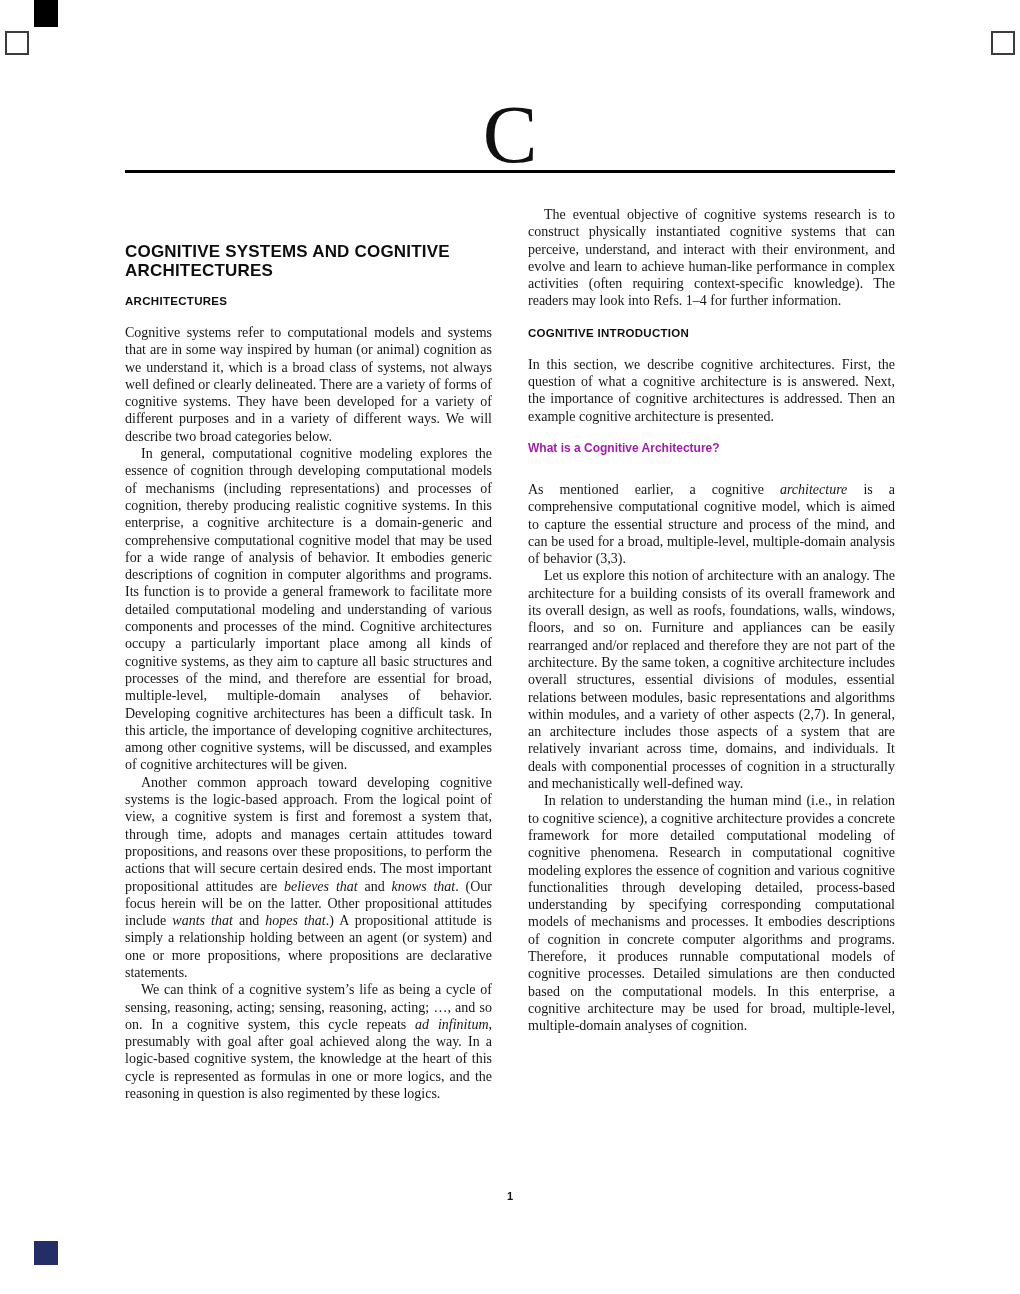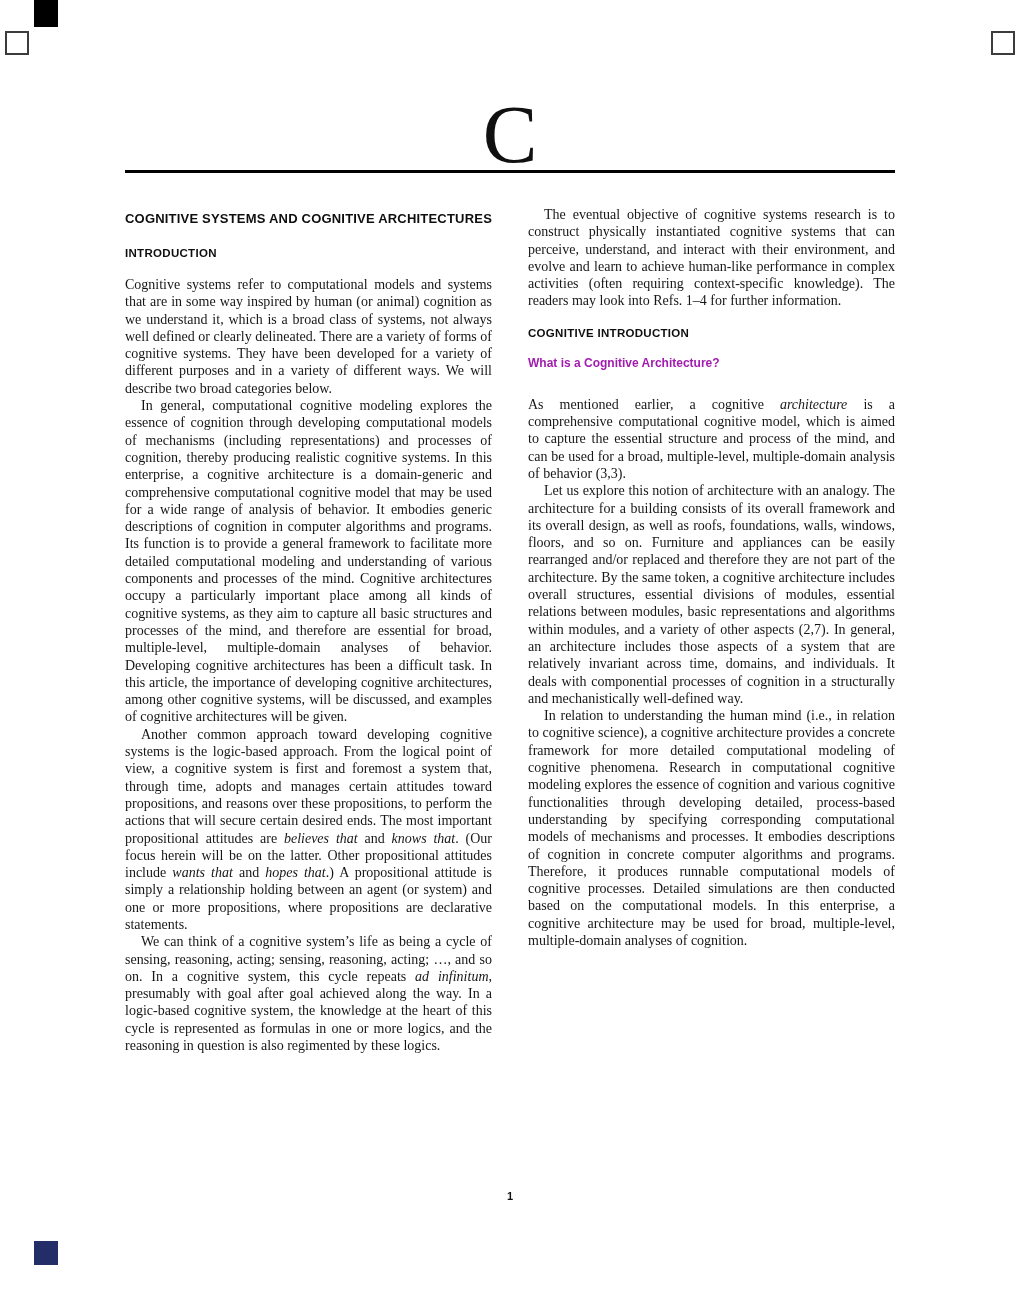--- a/index.html
+++ b/index.html
@@ -23,23 +23,24 @@
     font-size:82px; line-height:1; color:#101010;
   }
   .rule { position:absolute; top:170px; left:125px; width:770px; height:3px; background:#000; }
   .content {
     position:absolute; top:206px; left:125px; width:770px;
     display:flex; gap:36px;
   }
   .col { width:367px; }
   .title {
     font-family:"Liberation Sans", sans-serif;
-    font-weight:bold; font-size:13px; line-height:26px;
+    font-weight:bold; font-size:17px; line-height:19px;
     letter-spacing:0.2px; color:#0e0e0e;
     margin-bottom:14px;
+    margin-top:36px;
   }
   .h-section {
     font-family:"Liberation Sans", sans-serif;
     font-weight:bold; font-size:11.5px; line-height:14px;
     letter-spacing:0.3px; color:#0e0e0e;
     margin-top:16px; margin-bottom:16px;
   }
   .h-section.first { margin-top:0; }
   .h-sub {
     font-family:"Liberation Sans", sans-serif;
@@ -67,29 +68,30 @@
 <div class="corner-box corner-tl"></div>
 <div class="corner-box corner-tr"></div>
 <div class="mark-blue" style="background: rgb(35, 46, 104);"></div>
 
 <div class="drop-letter">C</div>
 <div class="rule"></div>
 
 <div class="content">
   <div class="col">
     <h1 class="title">COGNITIVE SYSTEMS AND COGNITIVE ARCHITECTURES</h1>
-    <h2 class="h-section first">INTRODUCTION</h2>
+    <h2 class="h-section first">ARCHITECTURES</h2>
     <p class="body"><span>Cognitive systems refer to computational models and systems that are in some way inspired by human (or animal) cognition as we understand it, which is a broad class of systems, not always well defined or clearly delineated. There are a variety of forms of cognitive systems. They have been developed for a variety of different purposes and in a variety of different ways. We will describe two broad categories below.</span></p>
     <p class="body indent"><span>In general, computational cognitive modeling explores the essence of cognition through developing computational models of mechanisms (including representations) and processes of cognition, thereby producing realistic cognitive systems. In this enterprise, a cognitive architecture is a domain-generic and comprehensive computational cognitive model that may be used for a wide range of analysis of behavior. It embodies generic descriptions of cognition in computer algorithms and programs. Its function is to provide a general framework to facilitate more detailed computational modeling and understanding of various components and processes of the mind. Cognitive architectures occupy a particularly important place among all kinds of cognitive systems, as they aim to capture all basic structures and processes of the mind, and therefore are essential for broad, multiple-level, multiple-domain analyses of behavior. Developing cognitive architectures has been a difficult task. In this article, the importance of developing cognitive architectures, among other cognitive systems, will be discussed, and examples of cognitive architectures will be given.</span></p>
     <p class="body indent"><span>Another common approach toward developing cognitive systems is the logic-based approach. From the logical point of view, a cognitive system is first and foremost a system that, through time, adopts and manages certain attitudes toward propositions, and reasons over these propositions, to perform the actions that will secure certain desired ends. The most important propositional attitudes are </span><em>believes that</em><span> and </span><em>knows that</em><span>. (Our focus herein will be on the latter. Other propositional attitudes include </span><em>wants that</em><span> and </span><em>hopes that</em><span>.) A propositional attitude is simply a relationship holding between an agent (or system) and one or more propositions, where propositions are declarative statements.</span></p>
     <p class="body indent"><span>We can think of a cognitive system’s life as being a cycle of sensing, reasoning, acting; sensing, reasoning, acting; …, and so on. In a cognitive system, this cycle repeats </span><em>ad infinitum</em><span>, presumably with goal after goal achieved along the way. In a logic-based cognitive system, the knowledge at the heart of this cycle is represented as formulas in one or more logics, and the reasoning in question is also regimented by these logics.</span></p>
   </div>
   <div class="col">
     <p class="body indent"><span>The eventual objective of cognitive systems research is to construct physically instantiated cognitive systems that can perceive, understand, and interact with their environment, and evolve and learn to achieve human-like performance in complex activities (often requiring context-specific knowledge). The readers may look into Refs. 1–4 for further information.</span></p>
     <h2 class="h-section">COGNITIVE INTRODUCTION</h2>
+    <p class="body"><span>In this section, we describe cognitive architectures. First, the question of what a cognitive architecture is is answered. Next, the importance of cognitive architectures is addressed. Then an example cognitive architecture is presented.</span></p>
     <h3 class="h-sub">What is a Cognitive Architecture?</h3>
     <p class="body"><span>As mentioned earlier, a cognitive </span><em>architecture</em><span> is a comprehensive computational cognitive model, which is aimed to capture the essential structure and process of the mind, and can be used for a broad, multiple-level, multiple-domain analysis of behavior (3,3).</span></p>
     <p class="body indent"><span>Let us explore this notion of architecture with an analogy. The architecture for a building consists of its overall framework and its overall design, as well as roofs, foundations, walls, windows, floors, and so on. Furniture and appliances can be easily rearranged and/or replaced and therefore they are not part of the architecture. By the same token, a cognitive architecture includes overall structures, essential divisions of modules, essential relations between modules, basic representations and algorithms within modules, and a variety of other aspects (2,7). In general, an architecture includes those aspects of a system that are relatively invariant across time, domains, and individuals. It deals with componential processes of cognition in a structurally and mechanistically well-defined way.</span></p>
     <p class="body indent"><span>In relation to understanding the human mind (i.e., in relation to cognitive science), a cognitive architecture provides a concrete framework for more detailed computational modeling of cognitive phenomena. Research in computational cognitive modeling explores the essence of cognition and various cognitive functionalities through developing detailed, process-based understanding by specifying corresponding computational models of mechanisms and processes. It embodies descriptions of cognition in concrete computer algorithms and programs. Therefore, it produces runnable computational models of cognitive processes. Detailed simulations are then conducted based on the computational models. In this enterprise, a cognitive architecture may be used for broad, multiple-level, multiple-domain analyses of cognition.</span></p>
   </div>
 </div>
 
 <div class="page-number">1</div>
 
 </body></html>

